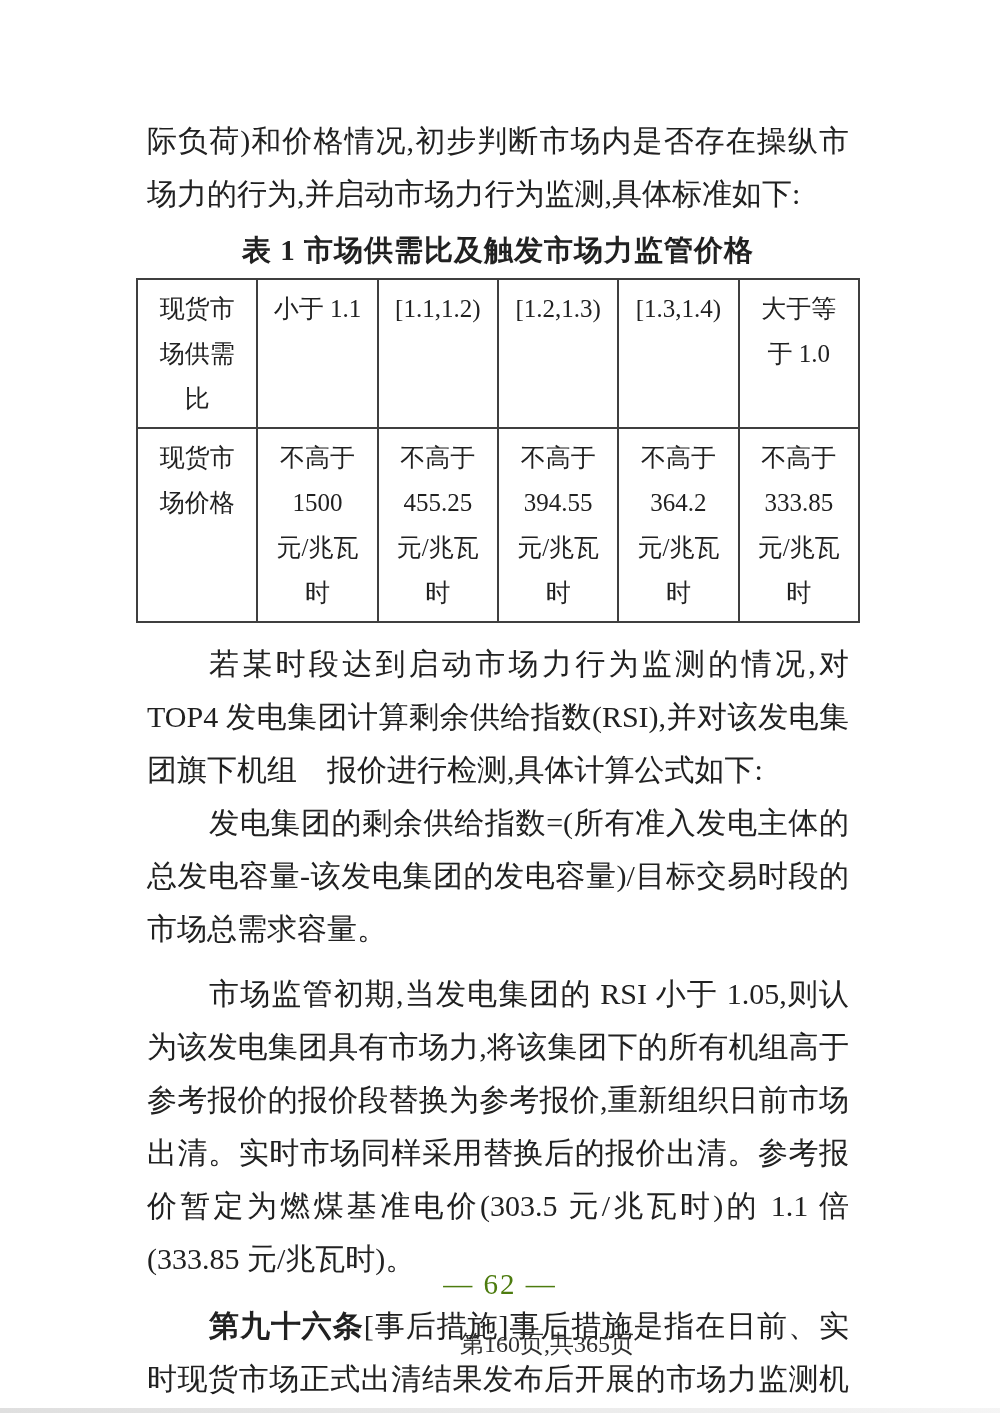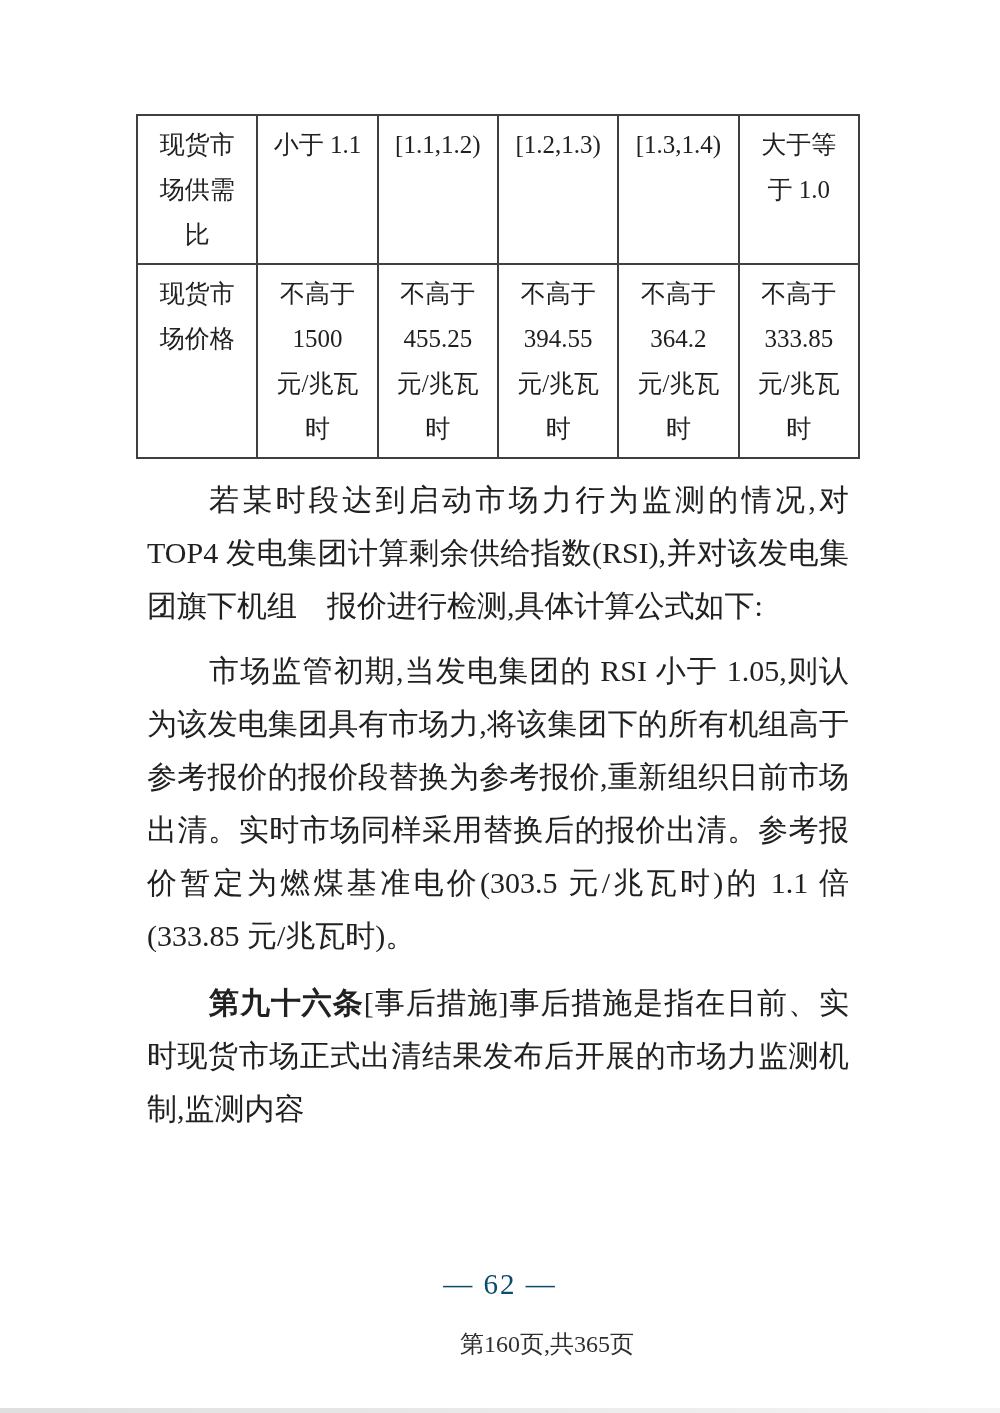--- a/index.html
+++ b/index.html
@@ -54,21 +54,21 @@
   }
   .footer-pagenum {
     position: absolute;
     top: 1262px;
     left: 0;
     width: 100%;
     text-align: center;
     font-size: 29px;
     line-height: 44px;
     letter-spacing: 2px;
-    color: #0c4a6e;
+    color: #4d7c0f;
   }
   .footer-info {
     position: absolute;
     top: 1326px;
     left: 0;
     width: 100%;
     text-align: center;
     font-size: 24px;
     line-height: 36px;
     color: #2f2f2f;
@@ -82,21 +82,23 @@
     height: 5px;
     background: linear-gradient(to right, #d7d7d7 0%, #e3e3e3 45%, #f2f2f2 100%);
     opacity: 0.8;
   }
 </style>
 </head>
 <body>
 
 <div class="content">
 
+  <p class="para no-indent">际负荷)和价格情况,初步判断市场内是否存在操纵市场力的行为,并启动市场力行为监测,具体标准如下:</p>
 
+  <h3 class="table-title">表 1 市场供需比及触发市场力监管价格</h3>
 
   <table class="market-table">
     <tbody>
       <tr>
         <td>现货市
 场供需
 比</td>
         <td>小于 1.1</td>
         <td>[1.1,1.2)</td>
         <td>[1.2,1.3)</td>
@@ -121,20 +123,21 @@
 元/兆瓦时</td>
         <td>不高于
 333.85
 元/兆瓦时</td>
       </tr>
     </tbody>
   </table>
 
   <p class="para" style="margin-top:14px;">若某时段达到启动市场力行为监测的情况,对 TOP4 发电集团计算剩余供给指数(RSI),并对该发电集团旗下机组　报价进行检测,具体计算公式如下:</p>
 
+  <p class="para">发电集团的剩余供给指数=(所有准入发电主体的总发电容量-该发电集团的发电容量)/目标交易时段的市场总需求容量。</p>
 
   <p class="para spaced-sm">市场监管初期,当发电集团的 RSI 小于 1.05,则认为该发电集团具有市场力,将该集团下的所有机组高于参考报价的报价段替换为参考报价,重新组织日前市场出清。实时市场同样采用替换后的报价出清。参考报价暂定为燃煤基准电价(303.5 元/兆瓦时)的 1.1 倍(333.85 元/兆瓦时)。</p>
 
   <p class="para spaced"><span class="bold-run">第九十六条</span><span>[事后措施]事后措施是指在日前、实时现货市场正式出清结果发布后开展的市场力监测机制,监测内容</span></p>
 
 </div>
 
 <div class="footer-pagenum">— 62 —</div>
 <div class="footer-info">第160页,共365页</div>
 <div class="scan-edge"></div>

